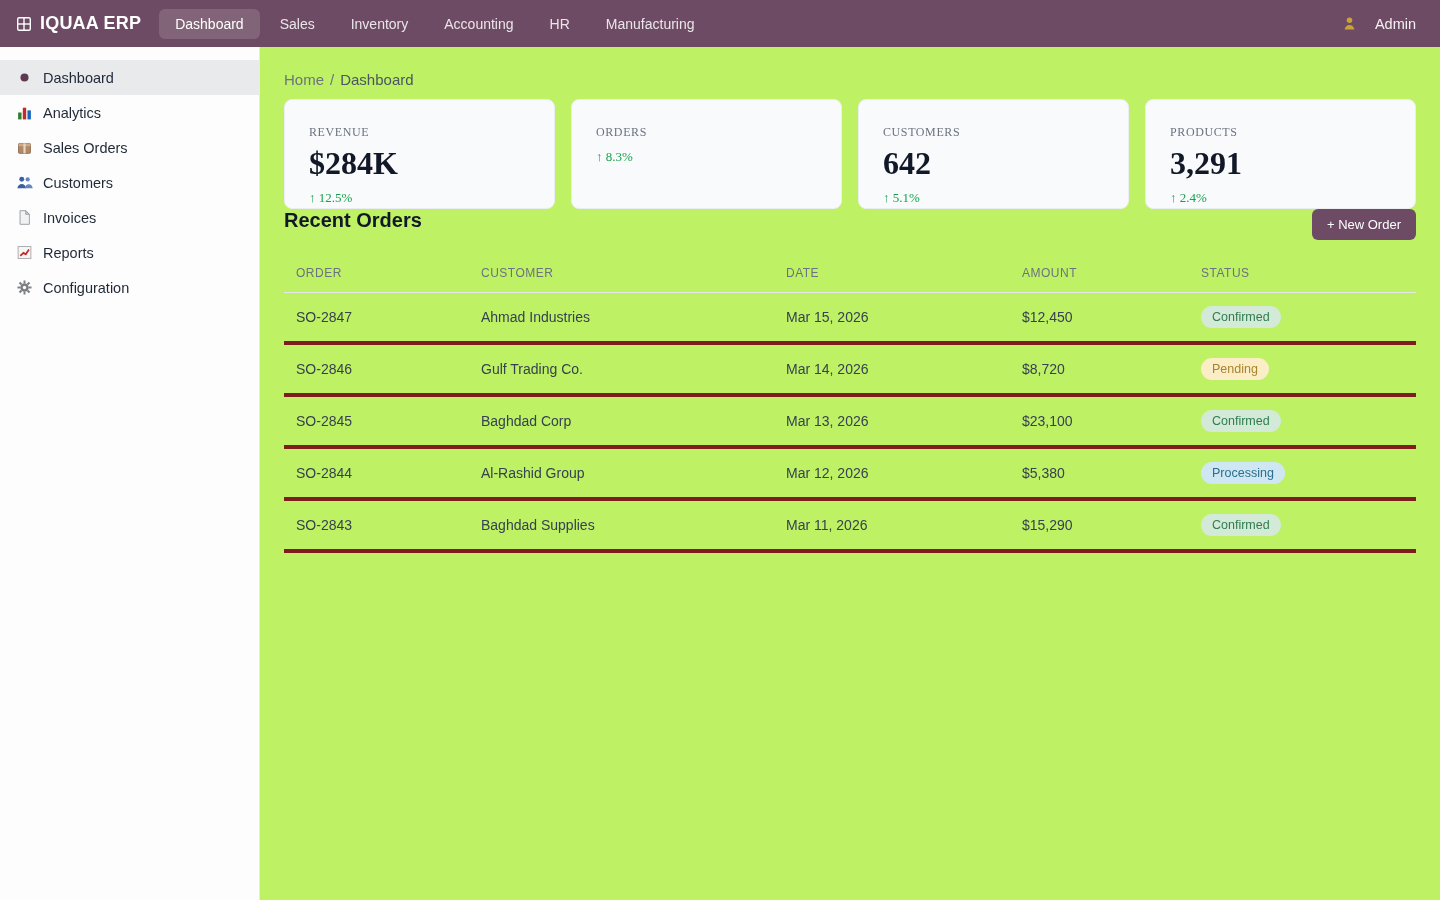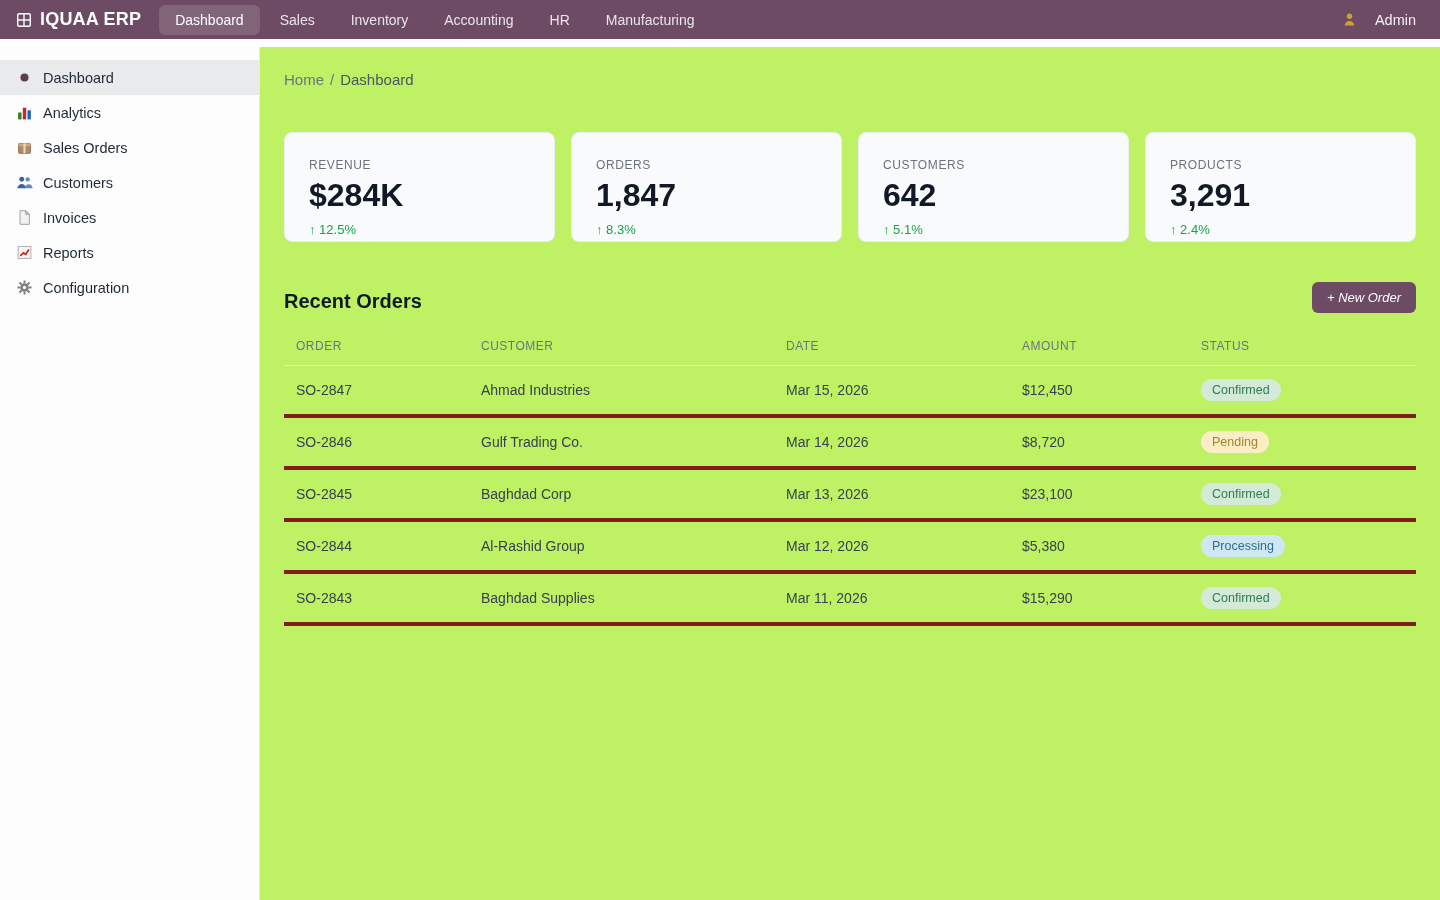--- a/index.html
+++ b/index.html
@@ -6,21 +6,21 @@
   html, body { width: 1440px; height: 900px; }
   body {
     font-family: "Liberation Sans", "DejaVu Sans", sans-serif;
     background: #ffffff;
     color: #111827;
     overflow: hidden;
   }
 
   
   .topbar {
-    height: 39px;
+    height: 47px;
     background: #6e4b64;
     display: flex;
     align-items: center;
     padding: 0 16px;
   }
   .brand {
     display: flex;
     align-items: center;
     gap: 8px;
     color: #ffffff;
@@ -86,24 +86,25 @@
     padding: 24px 24px 0 24px;
     background: #bef264;
     overflow: hidden;
   }
   .breadcrumb { font-size: 15px; color: #6b7280; }
   .breadcrumb .current { color: #4b5563; }
   .breadcrumb .sep { margin: 0 6px; }
 
   
   .stats {
-    margin-top: 44px;
+    margin-top: 11px;
     display: grid;
     grid-template-columns: repeat(4, 1fr);
     gap: 16px;
+    font-family: Liberation Serif, serif;
   }
   .stat-card {
     background: #f9fafb;
     border: 1px solid #ebedf0;
     border-radius: 8px;
     padding: 25px 24px;
     height: 110px;
   }
   .stat-label {
     font-size: 12px;
@@ -115,36 +116,34 @@
     font-size: 32px;
     font-weight: 700;
     color: #111827;
     margin-top: 6px;
     line-height: 1.1;
   }
   .stat-change { font-size: 13px; color: #16a34a; margin-top: 9px; }
 
   
   .section-head {
-    margin-top: 40px;
-    display: flex;
-    align-items: flex-end;
+    display: flex;
+    align-items: flex-start;
     justify-content: space-between;
   }
   .section-title { font-size: 20px; font-weight: 700; color: #111827; }
   .btn-primary {
     background: #6d4a66;
     color: #ffffff;
     border: none;
     border-radius: 6px;
     font-size: 13px;
     font-family: inherit;
     padding: 8px 15px;
     cursor: pointer;
-    font-style: italic;
   }
 
   
   table.orders {
     width: 100%;
     margin-top: 16px;
     border-collapse: collapse;
   }
   table.orders th {
     text-align: left;
@@ -293,21 +292,20 @@
   </div>
 
   <section class="stats">
       <div class="stat-card">
     <div class="stat-label">REVENUE</div>
     <div class="stat-value">$284K</div>
     <div class="stat-change" style="color: rgb(22, 163, 74);">↑ 12.5%</div>
   </div>
       <div class="stat-card">
     <div class="stat-label">ORDERS</div>
-    <div class="stat-value">1,847</div>
     <div class="stat-change" style="color: rgb(22, 163, 74);">↑ 8.3%</div>
   </div>
       <div class="stat-card">
     <div class="stat-label">CUSTOMERS</div>
     <div class="stat-value">642</div>
     <div class="stat-change" style="color: rgb(22, 163, 74);">↑ 5.1%</div>
   </div>
       <div class="stat-card">
     <div class="stat-label">PRODUCTS</div>
     <div class="stat-value">3,291</div>

